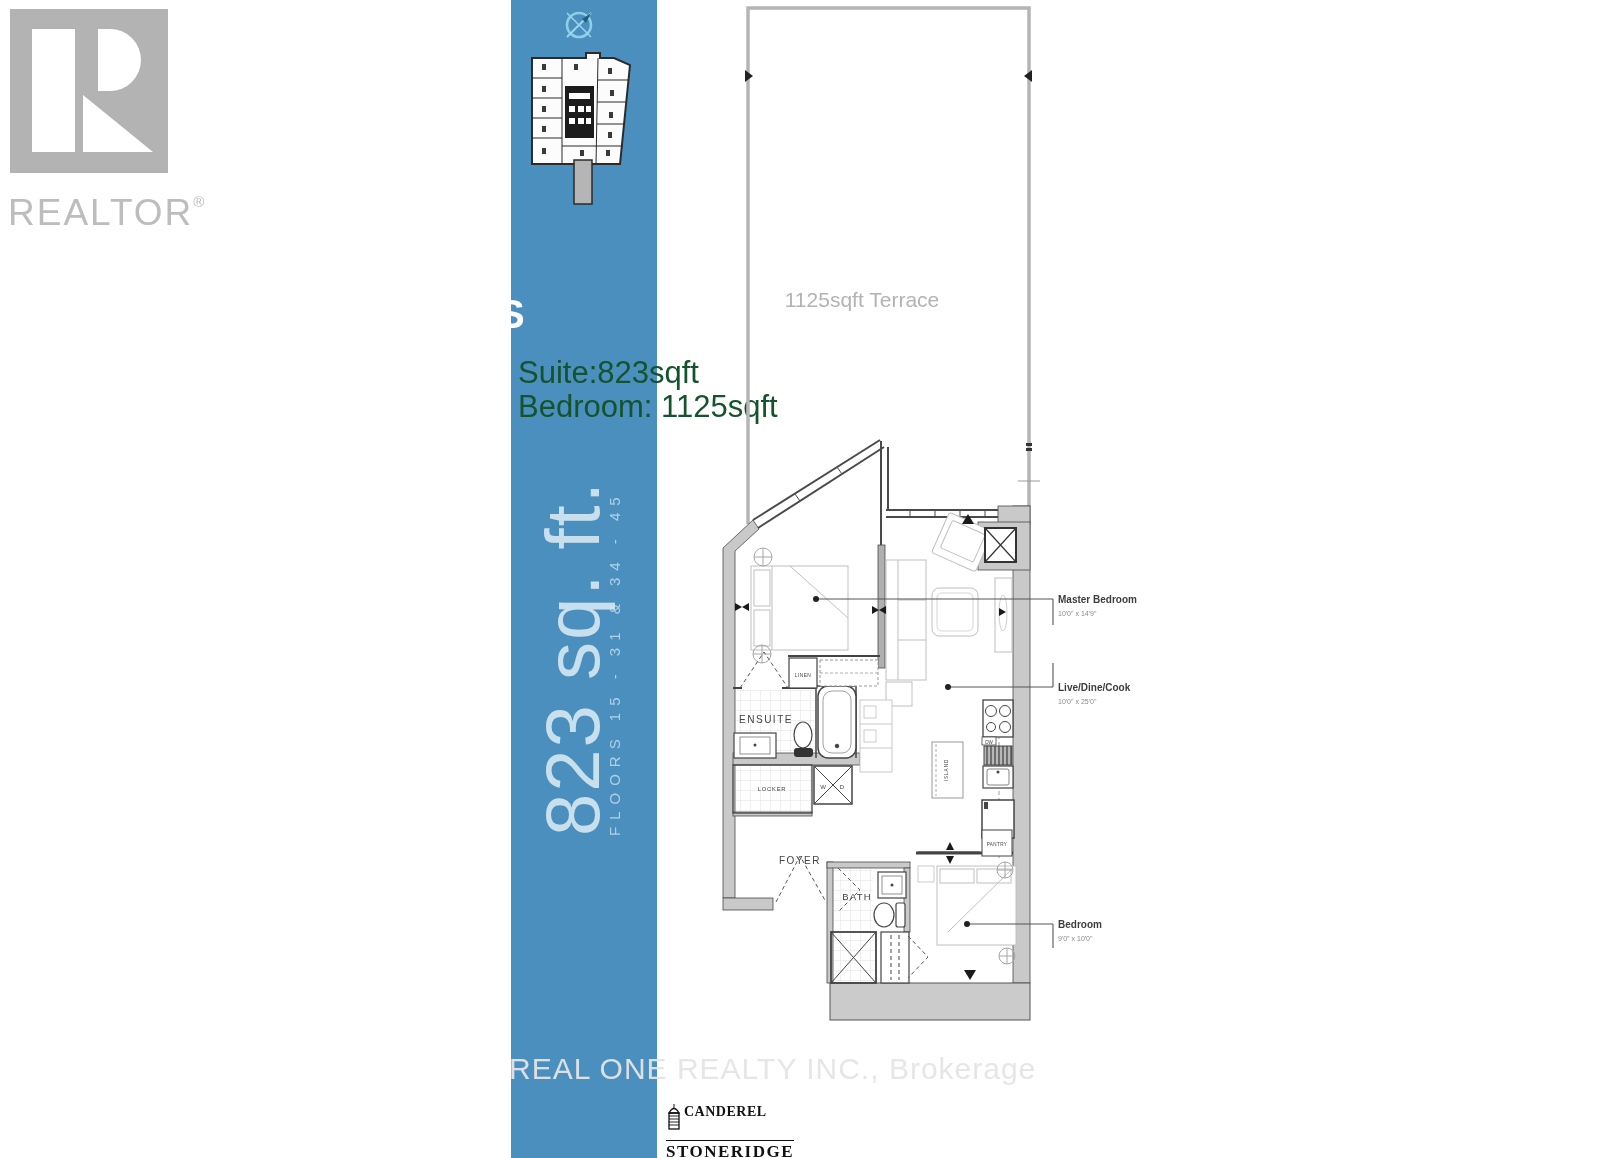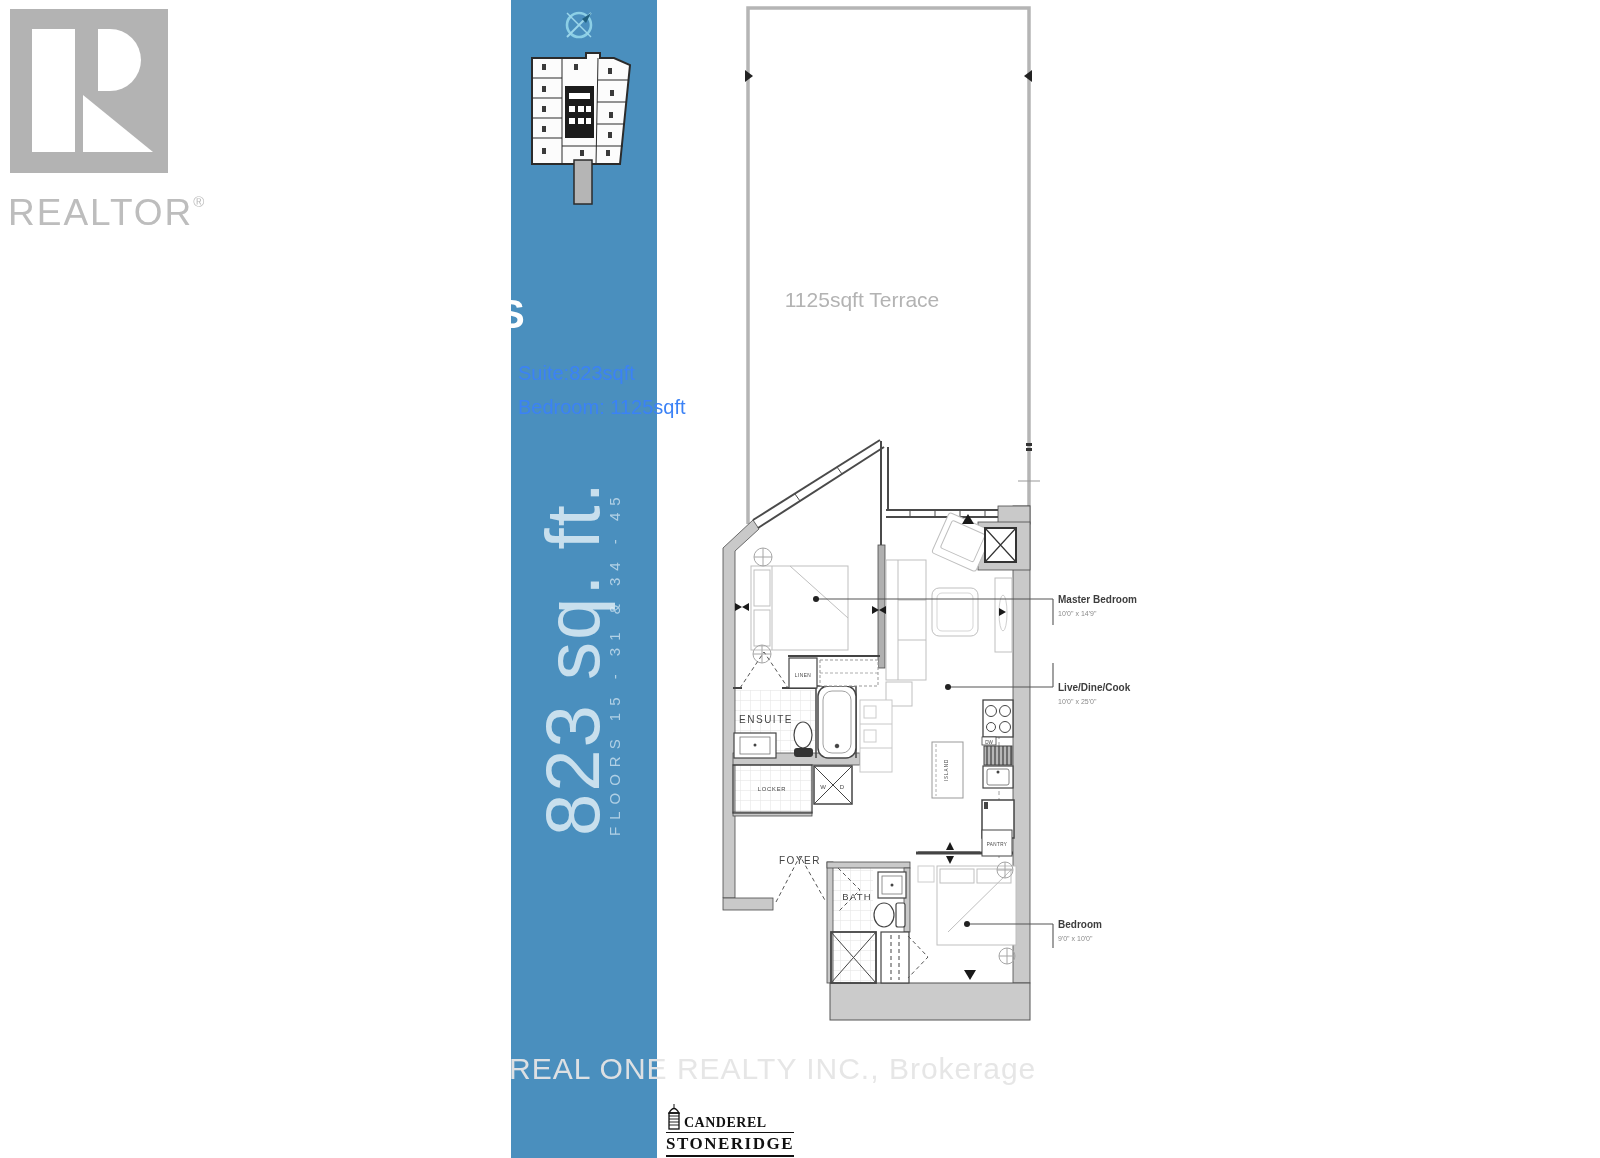--- a/index.html
+++ b/index.html
@@ -6,34 +6,34 @@
   body{width:1600px;height:1158px;position:relative;background:#ffffff;overflow:hidden;
        font-family:"Liberation Sans",sans-serif;}
   .abs{position:absolute;}
 
   
   .realtor-word{left:8px;top:176px;font-size:37px;color:#bdbdbd;letter-spacing:2px;font-weight:400;margin-top:16px;}
   .realtor-word sup{font-size:15px;vertical-align:18px;}
 
   
   .band{left:511px;top:0;width:146px;height:1158px;background:#4a8fbe;z-index:1;}
-  .suite-lines{left:518px;top:356px;z-index:2;color:#3b82f6;font-size:20px;line-height:34px;}
+  .suite-lines{left:518px;top:356px;z-index:2;color:#14532d;font-size:31px;line-height:34px;}
   .stray-s{left:498px;top:292px;z-index:2;color:#ffffff;font-size:40px;font-weight:600;}
   .big-vert{left:529px;top:836px;z-index:2;transform:rotate(-90deg);transform-origin:0 0;
             font-size:76px;font-weight:400;letter-spacing:2px;color:rgba(222,237,246,0.85);white-space:nowrap;}
   .floors-vert{left:606px;top:836px;z-index:2;transform:rotate(-90deg);transform-origin:0 0;
             font-size:15px;letter-spacing:7px;color:rgba(219,235,245,0.70);white-space:nowrap;}
 
   
   .watermark{left:492px;top:1052px;z-index:5;font-size:30px;color:rgba(229,229,229,0.95);
              letter-spacing:1px;white-space:nowrap;margin-left:17px;}
 
   
   .canderel{left:666px;top:1104px;z-index:6;color:#111;font-family:"Liberation Serif",serif;}
-  .canderel .row1{display:flex;align-items:flex-end;border-bottom:1.5px solid #111;padding-bottom:1px;}
+  .canderel .row1{display:flex;border-bottom:1.5px solid #111;padding-bottom:9px;}
   .canderel .name1{font-size:14px;font-weight:700;letter-spacing:0.5px;margin-left:2px;}
   .canderel .name2{font-size:17px;font-weight:700;letter-spacing:1.5px;border-bottom:2px solid #111;
                    padding-bottom:1px;margin-top:1px;}
 
   svg text{font-family:"Liberation Sans",sans-serif;}
 </style>
 </head>
 <body>
 
 <svg class="abs" style="left:10px;top:9px;" width="158" height="164" viewBox="0 0 158 164">

